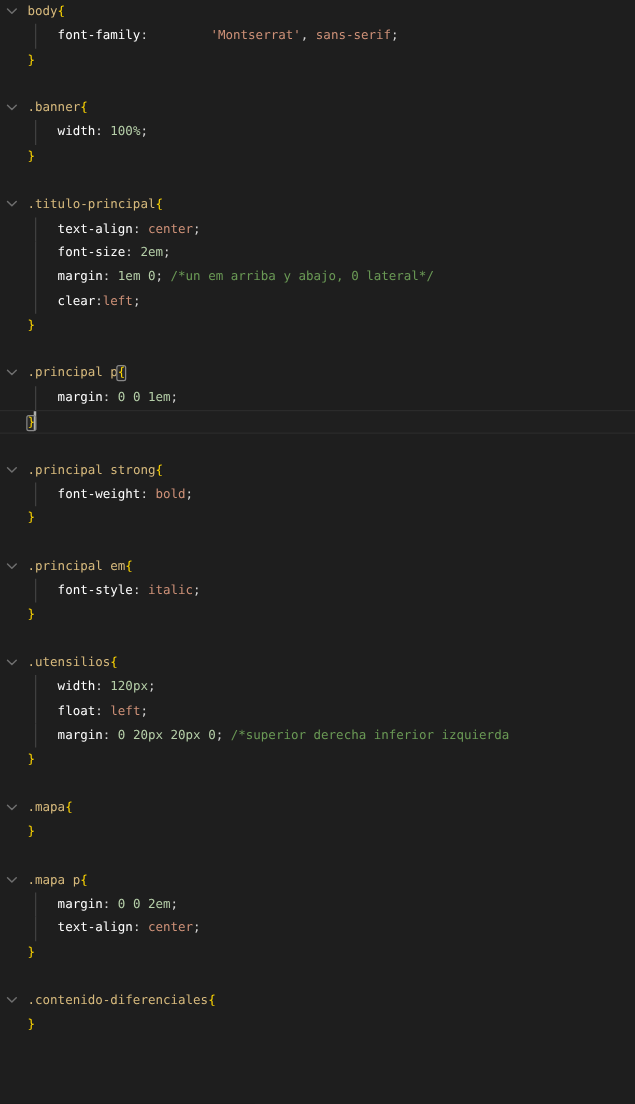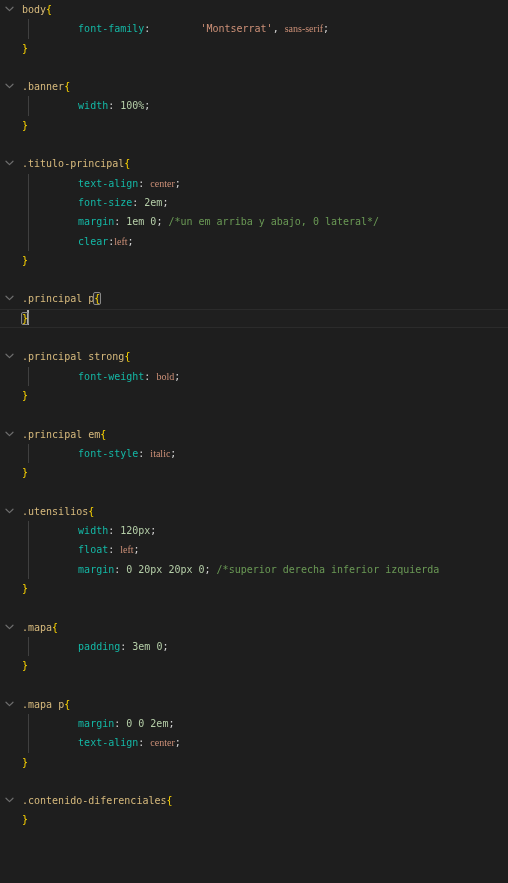--- a/index.html
+++ b/index.html
@@ -67,24 +67,24 @@
     top: 0;
     width: 1px;
     height: 19.3px;
     background: #404040;
   }
 
   
   .sel-class   { color: #d7ba7d; }  
   .sel-tag     { color: #d7ba7d; }  
   .brace       { color: #ffd700; }  
-  .prop        { color: #14b8a6; margin-left: 32px; }  
+  .prop        { color: #ffffff; }  
   .punct       { color: #d4d4d4; }  
   .str         { color: #ce9178; margin-left: 44px; }  
-  .kw          { color: #ce9178; font-family: Liberation Serif, serif; }  
+  .kw          { color: #ce9178; }  
   .num         { color: #b5cea8; }  
   .comment     { color: #6a9955; }  
 
   
   .bracket-match {
     outline: 1px solid #888888;
     background: rgba(255,255,255,0.045);
     border-radius: 1px;
   }
 
@@ -119,20 +119,21 @@
         </svg></span><span class="sel-class">.titulo-principal</span><span class="brace">{</span></div>
     <div class="code-line"><span class="indent-guide"></span><span class="">    </span><span class="prop">text-align</span><span class="punct">: </span><span class="kw">center</span><span class="punct">;</span></div>
     <div class="code-line"><span class="indent-guide"></span><span class="">    </span><span class="prop">font-size</span><span class="punct">: </span><span class="num">2em</span><span class="punct">;</span></div>
     <div class="code-line"><span class="indent-guide"></span><span class="">    </span><span class="prop">margin</span><span class="punct">: </span><span class="num">1em 0</span><span class="punct">; </span><span class="comment">/*un em arriba y abajo, 0 lateral*/</span></div>
     <div class="code-line"><span class="indent-guide"></span><span class="">    </span><span class="prop">clear</span><span class="punct">:</span><span class="kw">left</span><span class="punct">;</span></div>
     <div class="code-line"><span class="brace">}</span></div>
     <div class="code-line blank"></div>
     <div class="code-line"><span class="fold"><svg width="9" height="6" viewBox="0 0 9 6" fill="none" aria-hidden="true">
           <path d="M1 1.2 L4.5 4.6 L8 1.2" stroke="#6e6e6e" stroke-width="1.2" stroke-linecap="round" stroke-linejoin="round"></path>
         </svg></span><span class="sel-class">.principal</span><span class="punct"> </span><span class="sel-tag">p</span><span class="brace bracket-match">{</span></div>
+    <div class="code-line"><span class="indent-guide"></span><span class="">    </span><span class="prop">margin</span><span class="punct">: </span><span class="num">0 0 1em</span><span class="punct">;</span></div>
     <div class="code-line active"><span class="brace bracket-match">}</span><span class="caret"></span></div>
     <div class="code-line blank"></div>
     <div class="code-line"><span class="fold"><svg width="9" height="6" viewBox="0 0 9 6" fill="none" aria-hidden="true">
           <path d="M1 1.2 L4.5 4.6 L8 1.2" stroke="#6e6e6e" stroke-width="1.2" stroke-linecap="round" stroke-linejoin="round"></path>
         </svg></span><span class="sel-class">.principal</span><span class="punct"> </span><span class="sel-tag">strong</span><span class="brace">{</span></div>
     <div class="code-line"><span class="indent-guide"></span><span class="">    </span><span class="prop">font-weight</span><span class="punct">: </span><span class="kw">bold</span><span class="punct">;</span></div>
     <div class="code-line"><span class="brace">}</span></div>
     <div class="code-line blank"></div>
     <div class="code-line"><span class="fold"><svg width="9" height="6" viewBox="0 0 9 6" fill="none" aria-hidden="true">
           <path d="M1 1.2 L4.5 4.6 L8 1.2" stroke="#6e6e6e" stroke-width="1.2" stroke-linecap="round" stroke-linejoin="round"></path>
@@ -144,21 +145,20 @@
           <path d="M1 1.2 L4.5 4.6 L8 1.2" stroke="#6e6e6e" stroke-width="1.2" stroke-linecap="round" stroke-linejoin="round"></path>
         </svg></span><span class="sel-class">.utensilios</span><span class="brace">{</span></div>
     <div class="code-line"><span class="indent-guide"></span><span class="">    </span><span class="prop">width</span><span class="punct">: </span><span class="num">120px</span><span class="punct">;</span></div>
     <div class="code-line"><span class="indent-guide"></span><span class="">    </span><span class="prop">float</span><span class="punct">: </span><span class="kw">left</span><span class="punct">;</span></div>
     <div class="code-line"><span class="indent-guide"></span><span class="">    </span><span class="prop">margin</span><span class="punct">: </span><span class="num">0 20px 20px 0</span><span class="punct">; </span><span class="comment">/*superior derecha inferior izquierda</span></div>
     <div class="code-line"><span class="brace">}</span></div>
     <div class="code-line blank"></div>
     <div class="code-line"><span class="fold"><svg width="9" height="6" viewBox="0 0 9 6" fill="none" aria-hidden="true">
           <path d="M1 1.2 L4.5 4.6 L8 1.2" stroke="#6e6e6e" stroke-width="1.2" stroke-linecap="round" stroke-linejoin="round"></path>
         </svg></span><span class="sel-class">.mapa</span><span class="brace">{</span></div>
-    <div class="code-line"><span class="indent-guide"></span><span class="">    </span><span class="prop">padding</span><span class="punct">: </span><span class="num">3em 0</span><span class="punct">;</span></div>
     <div class="code-line"><span class="brace">}</span></div>
     <div class="code-line blank"></div>
     <div class="code-line"><span class="fold"><svg width="9" height="6" viewBox="0 0 9 6" fill="none" aria-hidden="true">
           <path d="M1 1.2 L4.5 4.6 L8 1.2" stroke="#6e6e6e" stroke-width="1.2" stroke-linecap="round" stroke-linejoin="round"></path>
         </svg></span><span class="sel-class">.mapa</span><span class="punct"> </span><span class="sel-tag">p</span><span class="brace">{</span></div>
     <div class="code-line"><span class="indent-guide"></span><span class="">    </span><span class="prop">margin</span><span class="punct">: </span><span class="num">0 0 2em</span><span class="punct">;</span></div>
     <div class="code-line"><span class="indent-guide"></span><span class="">    </span><span class="prop">text-align</span><span class="punct">: </span><span class="kw">center</span><span class="punct">;</span></div>
     <div class="code-line"><span class="brace">}</span></div>
     <div class="code-line blank"></div>
     <div class="code-line"><span class="fold"><svg width="9" height="6" viewBox="0 0 9 6" fill="none" aria-hidden="true">

